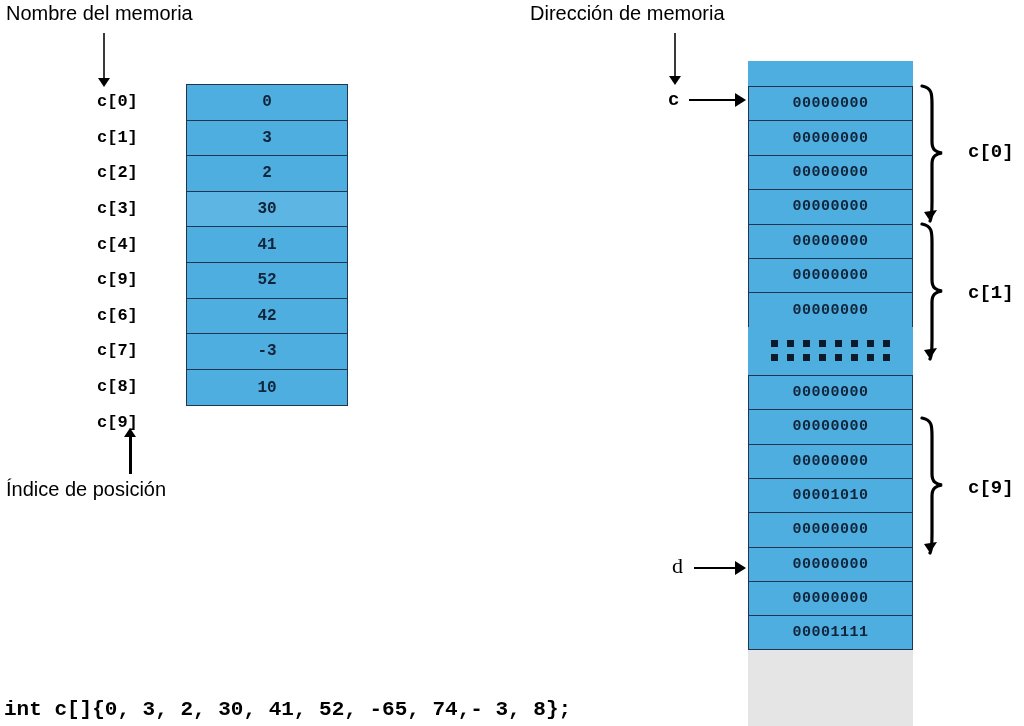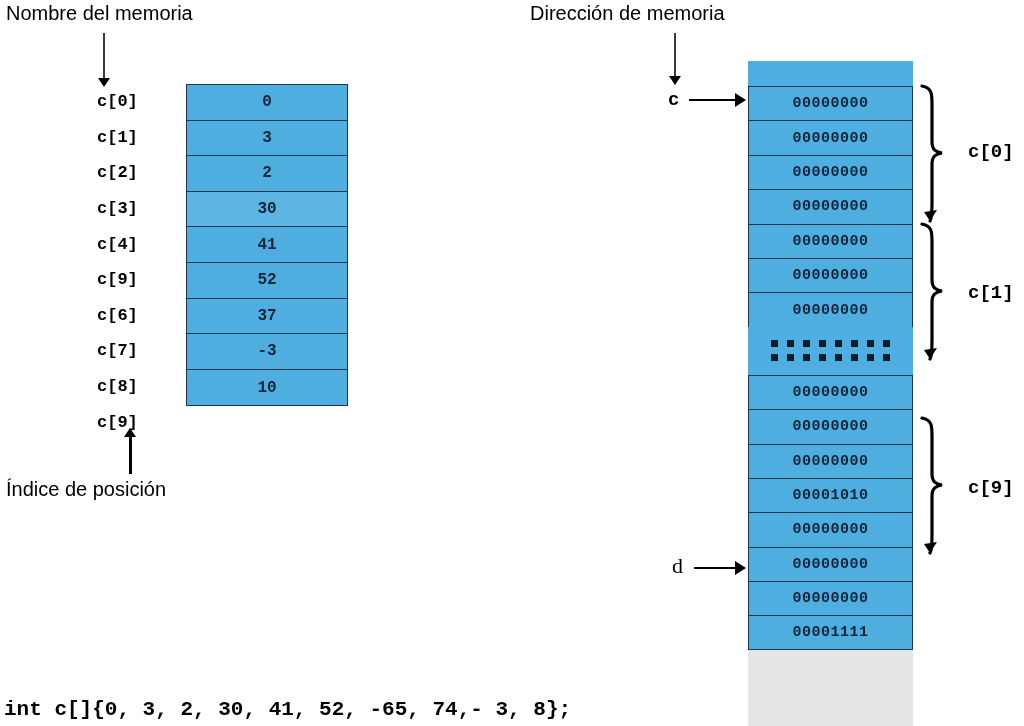--- a/index.html
+++ b/index.html
@@ -181,21 +181,21 @@
     <div class="array-index mono" style="top:404.4px;">c[9]</div>
   </div>
 
   <div id="array-table">
     <div class="array-cell">0</div>
     <div class="array-cell">3</div>
     <div class="array-cell">2</div>
     <div class="array-cell hl">30</div>
     <div class="array-cell">41</div>
     <div class="array-cell">52</div>
-    <div class="array-cell">37</div>
+    <div class="array-cell">42</div>
     <div class="array-cell">-3</div>
     <div class="array-cell last">10</div>
   </div>
 
   <div class="vline" style="left:674px;top:33px;height:48px;"></div>
   <div class="arrowdown" style="left:669px;top:76px;"></div>
 
   <div class="mono-ptr abs" style="left:668px;top:89px;">c</div>
   <div class="hline" style="left:689px;top:99px;width:48px;"></div>
   <div class="arrowright" style="left:735px;top:93px;"></div>

